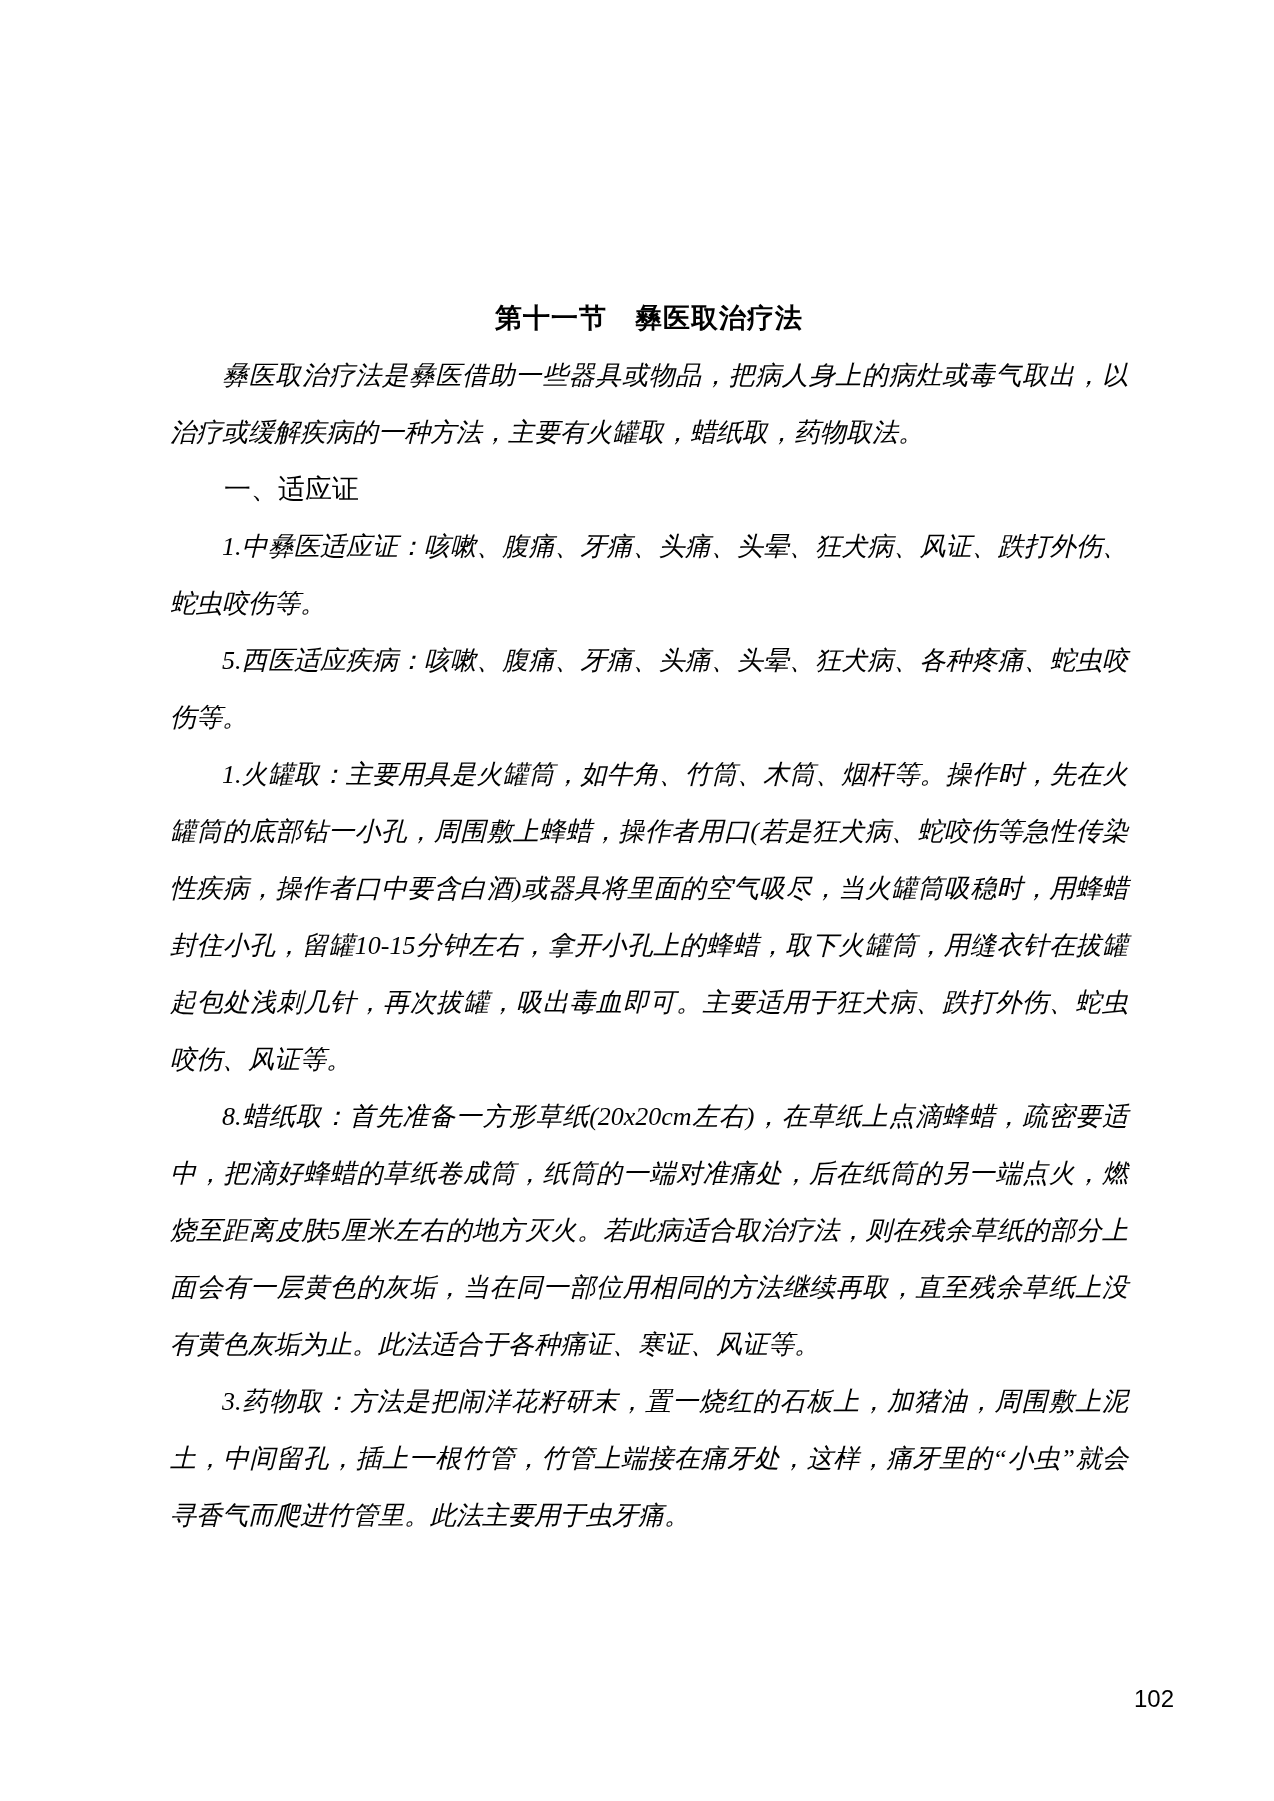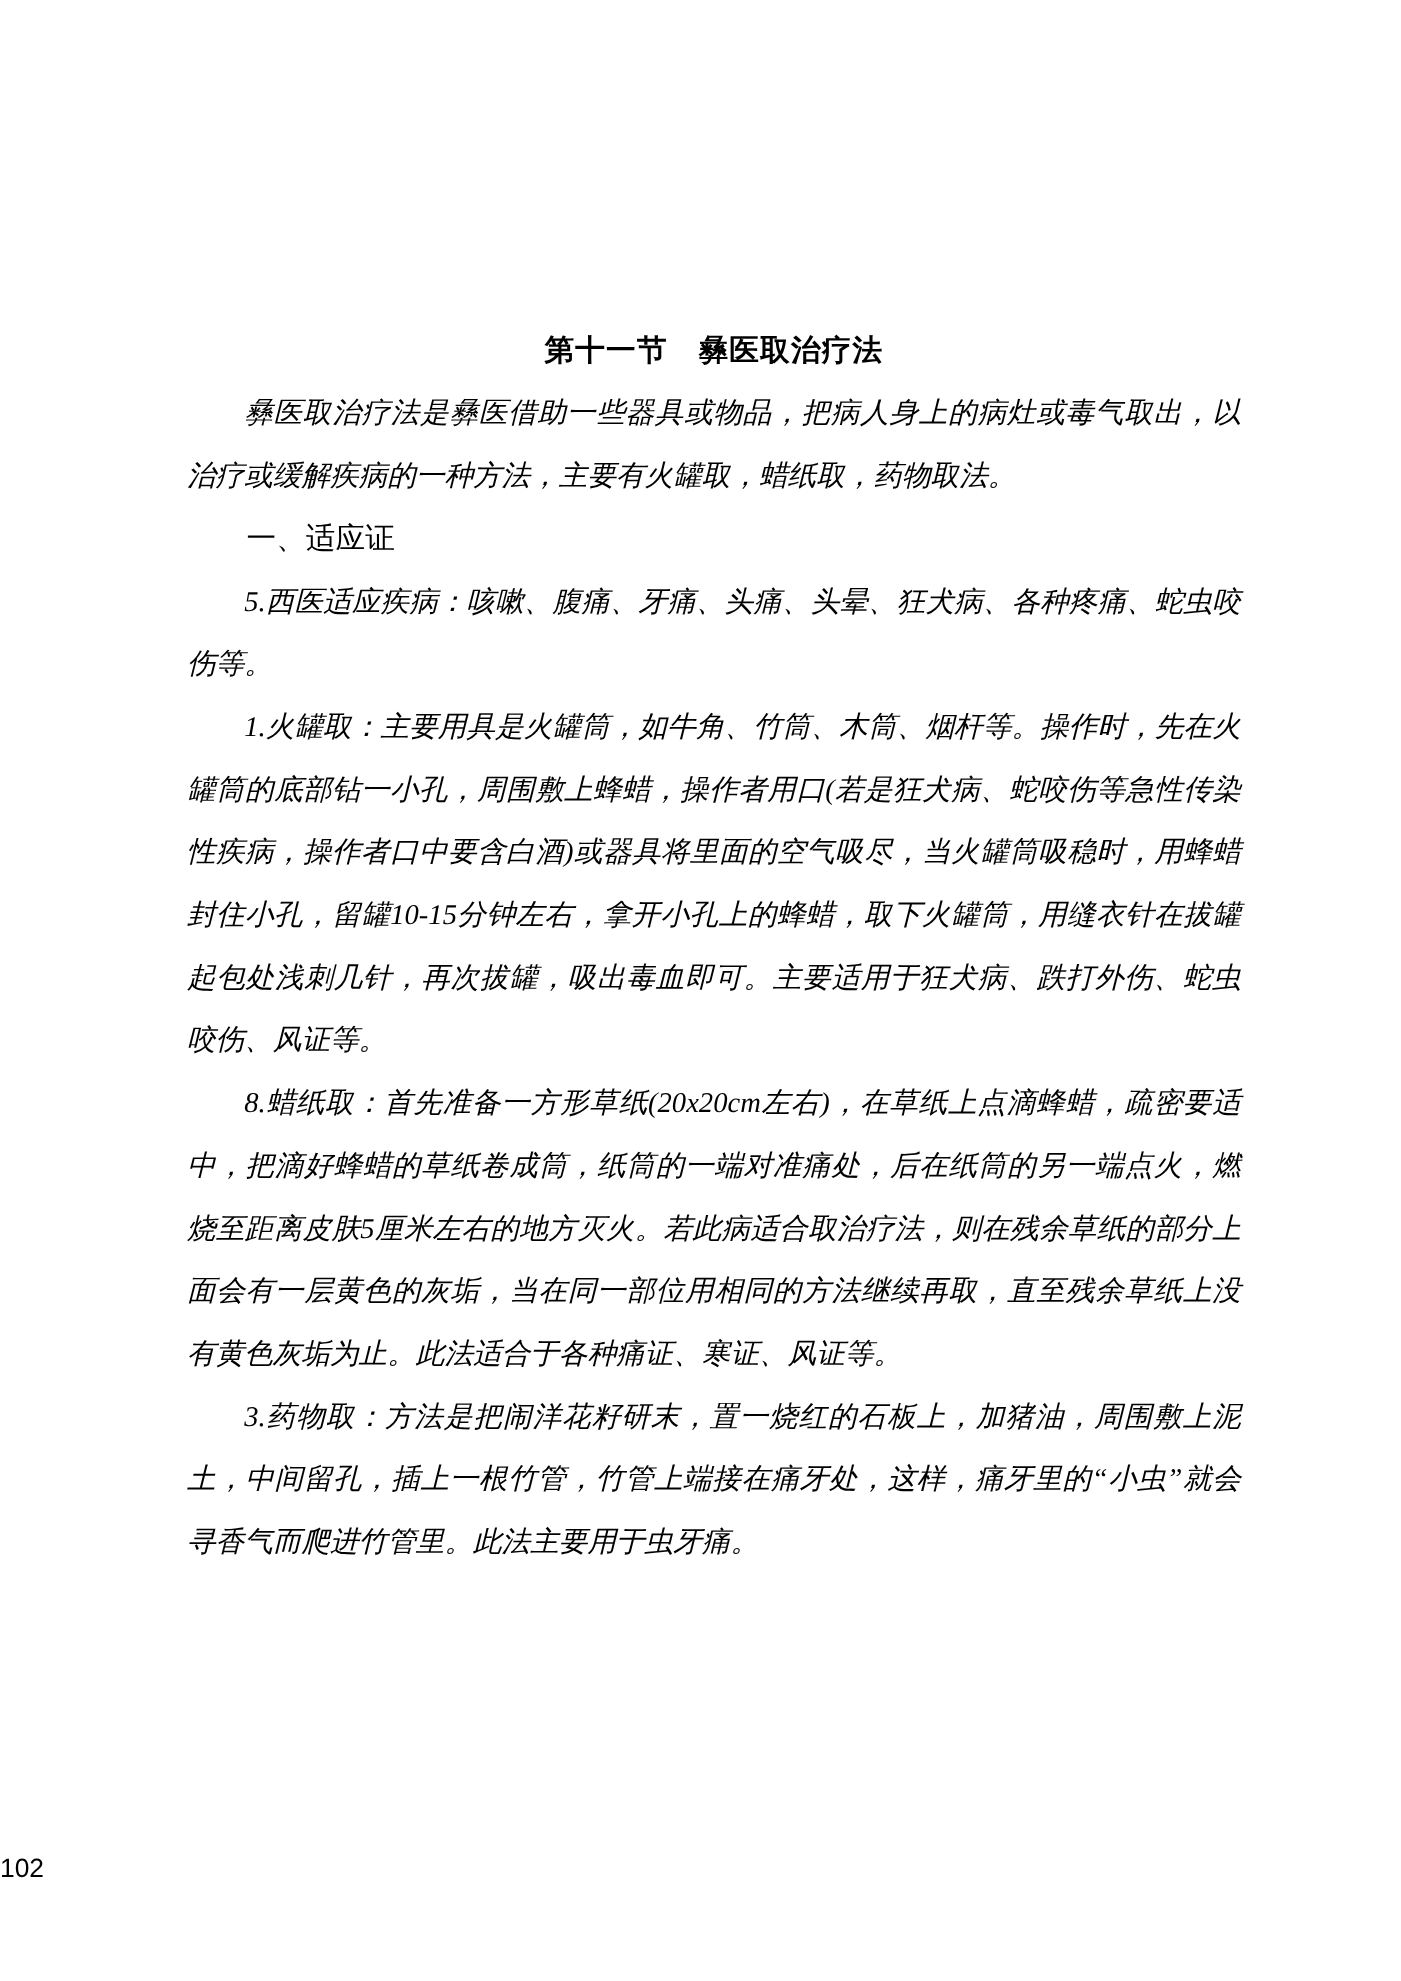--- a/index.html
+++ b/index.html
@@ -41,33 +41,34 @@
     text-indent: 2em;
     font-weight: normal;
     margin: 0;
     font-size: 27px;
   }
   .page-number {
     position: absolute;
     left: 0;
     right: 0;
     top: 1684px;
-    text-align: left;
+    text-align: right;
     font-size: 24px;
     line-height: 30px;
     font-family: "Liberation Sans", "DejaVu Sans", sans-serif;
   }
 </style>
 </head>
 <body>
 
 <div class="page">
   <div class="content">
     <div class="doc-title">第十一节　彝医取治疗法</div>
     <p class="para">彝医取治疗法是彝医借助一些器具或物品，把病人身上的病灶或毒气取出，以治疗或缓解疾病的一种方法，主要有火罐取，蜡纸取，药物取法。</p>
     <p class="sub-heading">一、适应证</p>
+    <p class="para">1.中彝医适应证：咳嗽、腹痛、牙痛、头痛、头晕、狂犬病、风证、跌打外伤、蛇虫咬伤等。</p>
     <p class="para">5.西医适应疾病：咳嗽、腹痛、牙痛、头痛、头晕、狂犬病、各种疼痛、蛇虫咬伤等。</p>
     <p class="para">1.火罐取：主要用具是火罐筒，如牛角、竹筒、木筒、烟杆等。操作时，先在火罐筒的底部钻一小孔，周围敷上蜂蜡，操作者用口(若是狂犬病、蛇咬伤等急性传染性疾病，操作者口中要含白酒)或器具将里面的空气吸尽，当火罐筒吸稳时，用蜂蜡封住小孔，留罐10-15分钟左右，拿开小孔上的蜂蜡，取下火罐筒，用缝衣针在拔罐起包处浅刺几针，再次拔罐，吸出毒血即可。主要适用于狂犬病、跌打外伤、蛇虫咬伤、风证等。</p>
     <p class="para">8.蜡纸取：首先准备一方形草纸(20x20cm左右)，在草纸上点滴蜂蜡，疏密要适中，把滴好蜂蜡的草纸卷成筒，纸筒的一端对准痛处，后在纸筒的另一端点火，燃烧至距离皮肤5厘米左右的地方灭火。若此病适合取治疗法，则在残余草纸的部分上面会有一层黄色的灰垢，当在同一部位用相同的方法继续再取，直至残余草纸上没有黄色灰垢为止。此法适合于各种痛证、寒证、风证等。</p>
     <p class="para">3.药物取：方法是把闹洋花籽研末，置一烧红的石板上，加猪油，周围敷上泥土，中间留孔，插上一根竹管，竹管上端接在痛牙处，这样，痛牙里的“小虫”就会寻香气而爬进竹管里。此法主要用于虫牙痛。</p>
   </div>
   <div class="page-number">102</div>
 </div>
 
 </body></html>

